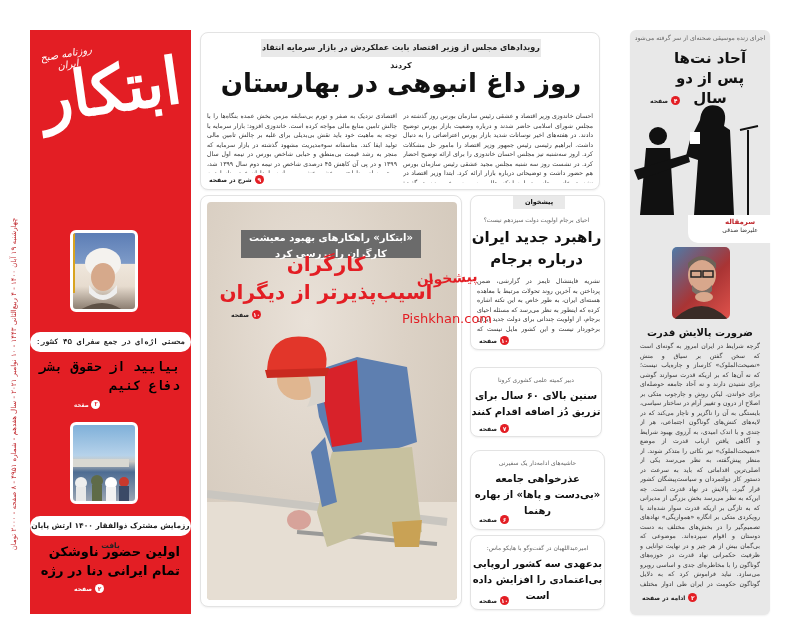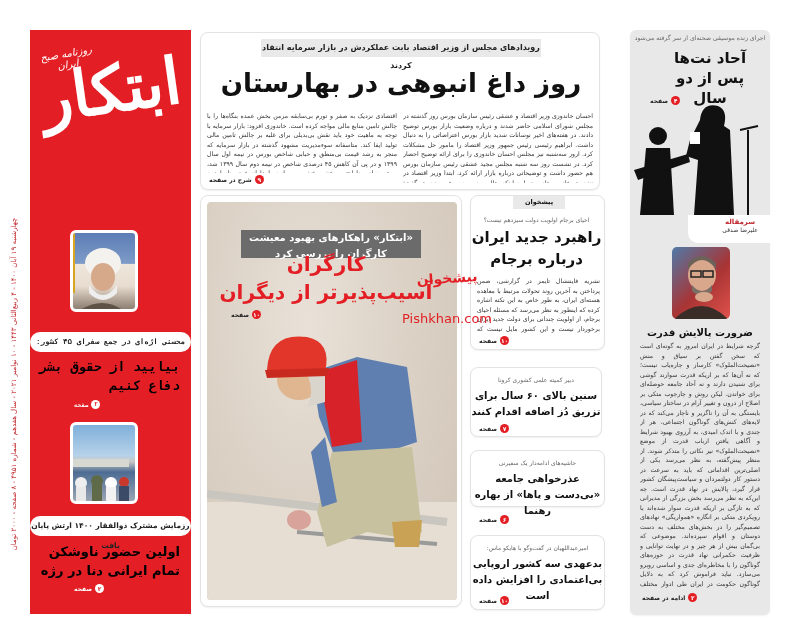--- a/index.html
+++ b/index.html
@@ -122,21 +122,21 @@
   #diplomacy .kicker { position: absolute; top: 20px; width: 135px; font-size: 6px; }
   #diplomacy .headline { position: absolute; top: 30px; width: 135px; font-size: 15px; line-height: 22px; }
   #diplomacy .body-text { position: absolute; top: 80px; left: 6px; width: 123px; }
   #diplomacy .page-ref { position: absolute; left: 8px; top: 140px; }
 
   .small-card .kicker { position: absolute; top: 8px; width: 100%; font-size: 6px; }
   .small-card .headline { position: absolute; top: 20px; width: 100%; font-size: 10px; line-height: 16px; }
   .small-card .page-ref { position: absolute; left: 8px; }
   #corona { left: 470px; top: 367px; width: 132px; height: 70px; }
   #corona .page-ref { top: 56px; }
-  #apology { left: 470px; top: 450px; width: 135px; height: 57px; }
+  #apology { left: 470px; top: 450px; width: 135px; height: 80px; border-radius: 10px; }
   #apology .page-ref { top: 64px; }
   #europe { left: 470px; top: 535px; width: 135px; height: 75px; }
   #europe .page-ref { top: 60px; }
 
   
   #watermark {
     position: absolute; left: 392px; top: 270px; width: 110px; text-align: center; pointer-events: none;
   }
   #watermark .wm-fa { display: block; font-size: 14px; font-weight: bold; color: #e31e24; transform: rotate(-4deg); }
   #watermark .wm-en { display: block; font-size: 13px; color: #e31e24; direction: ltr; margin-top: 25px; }

